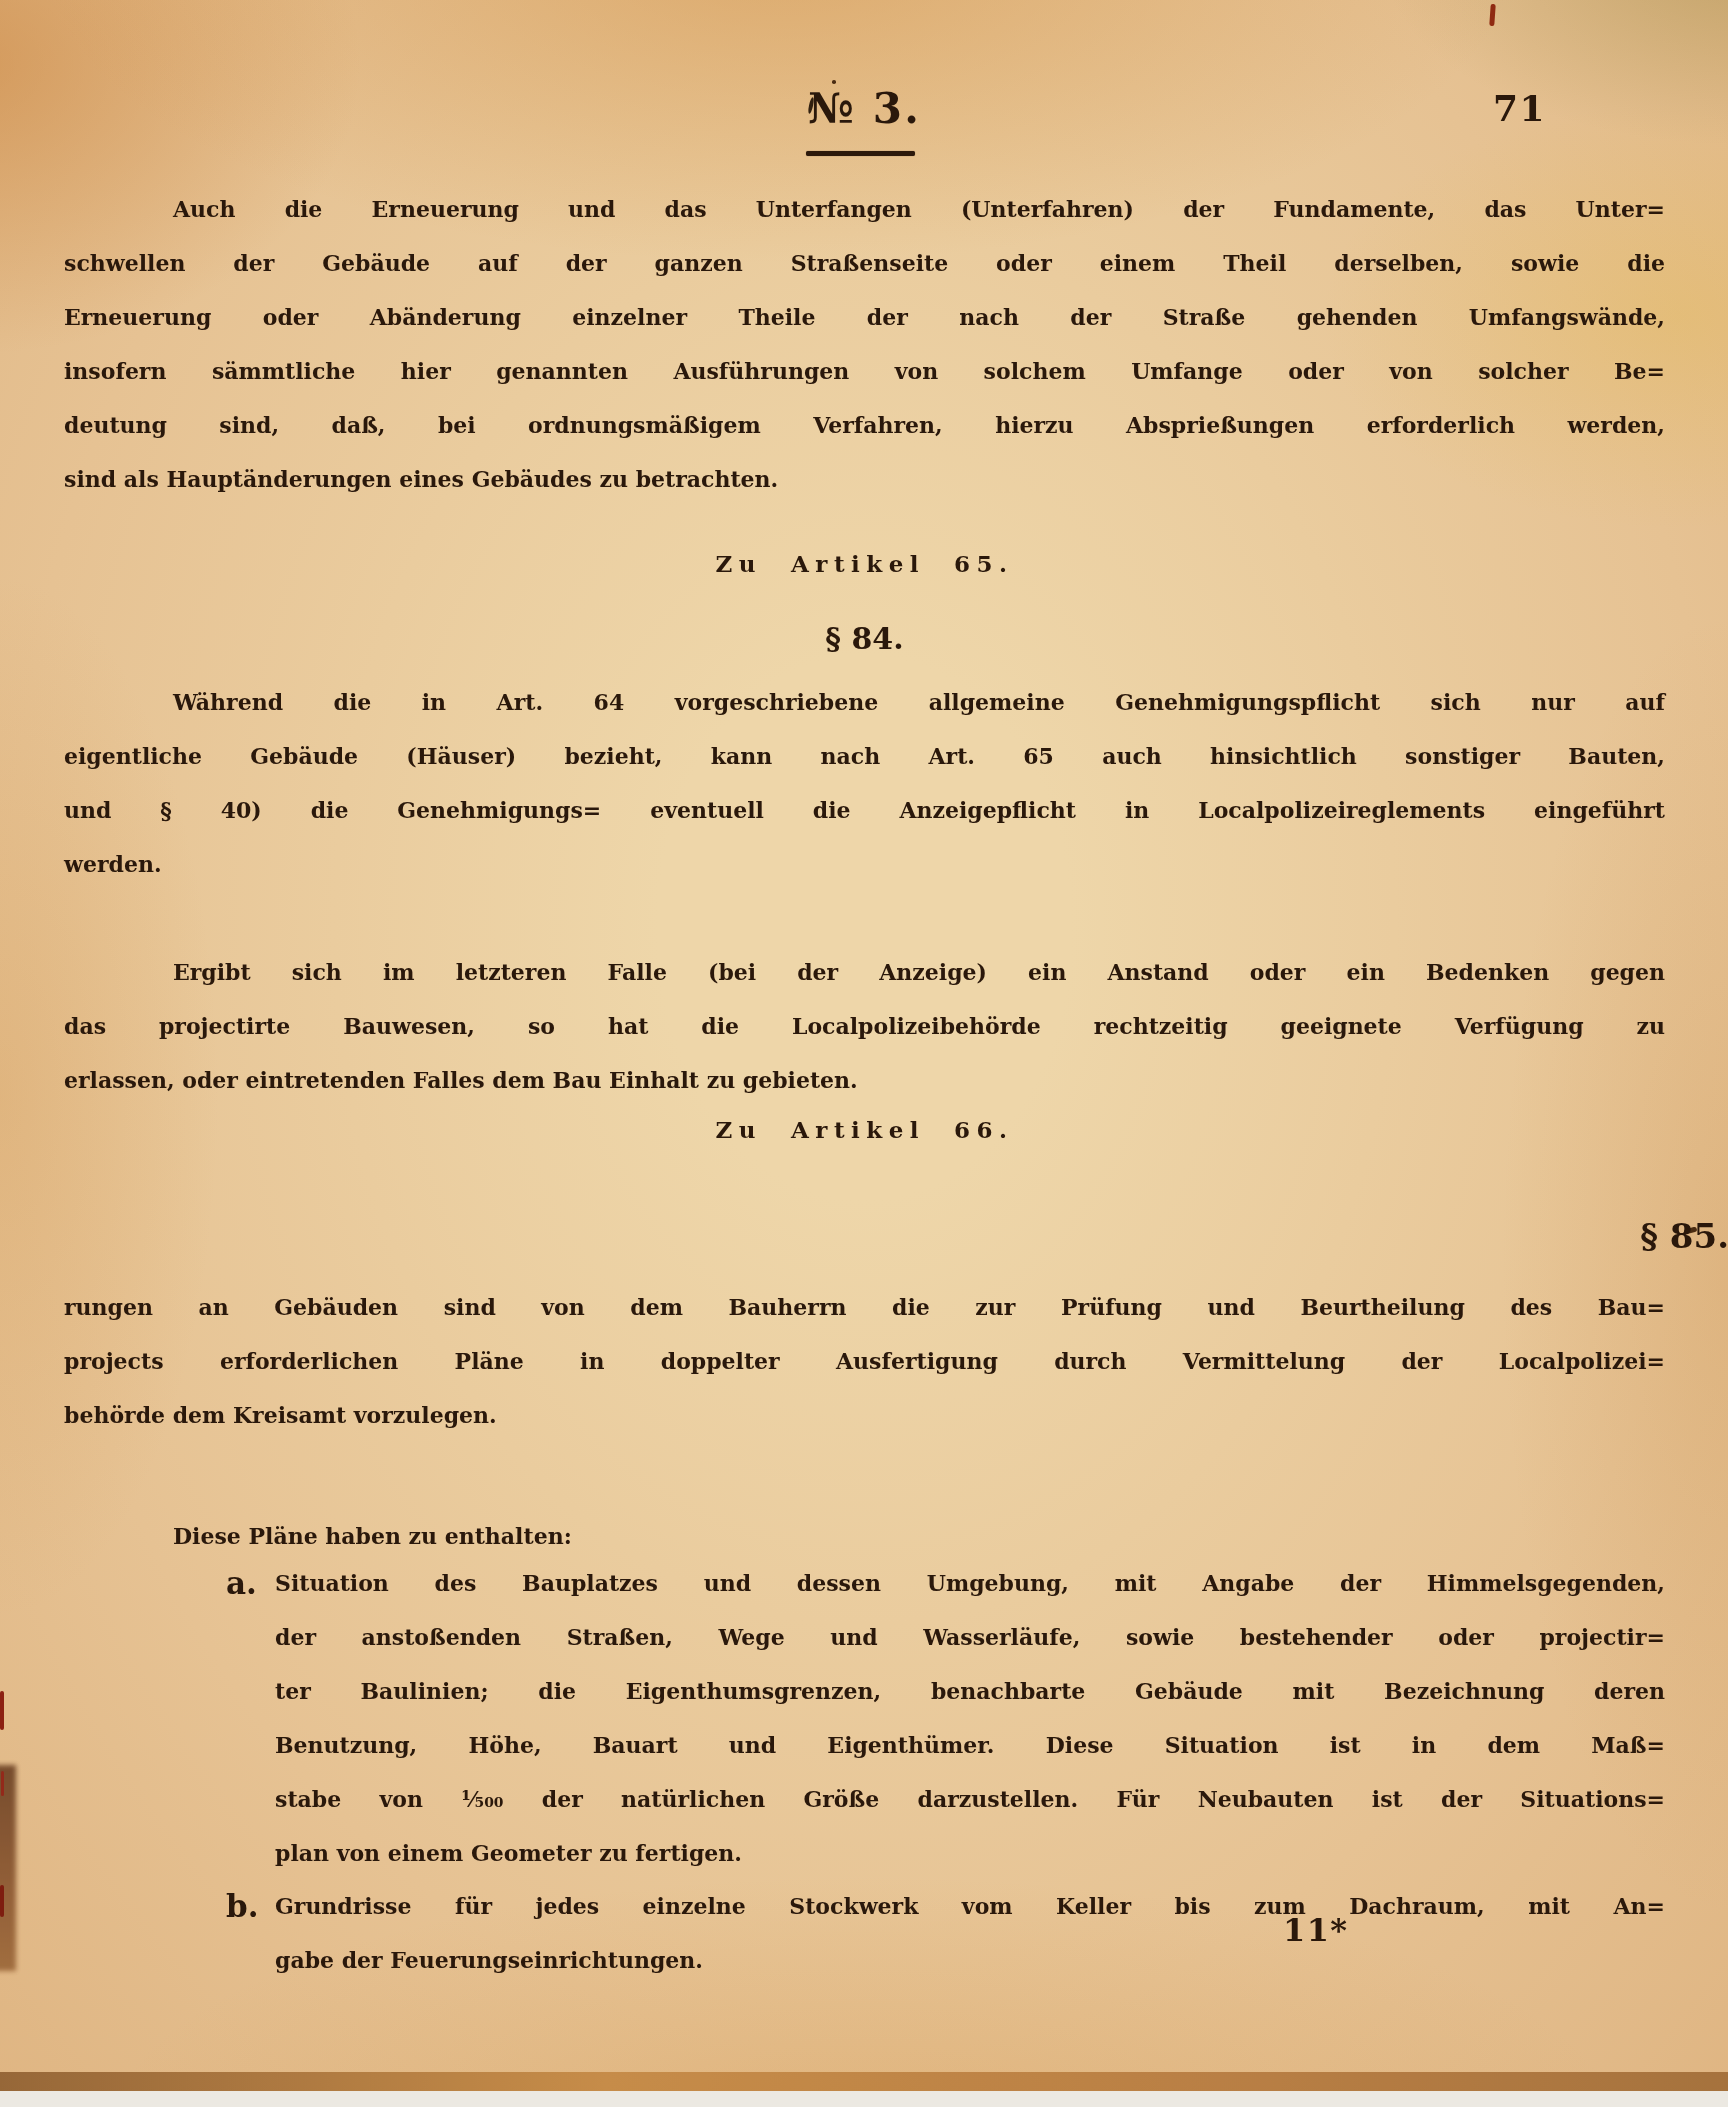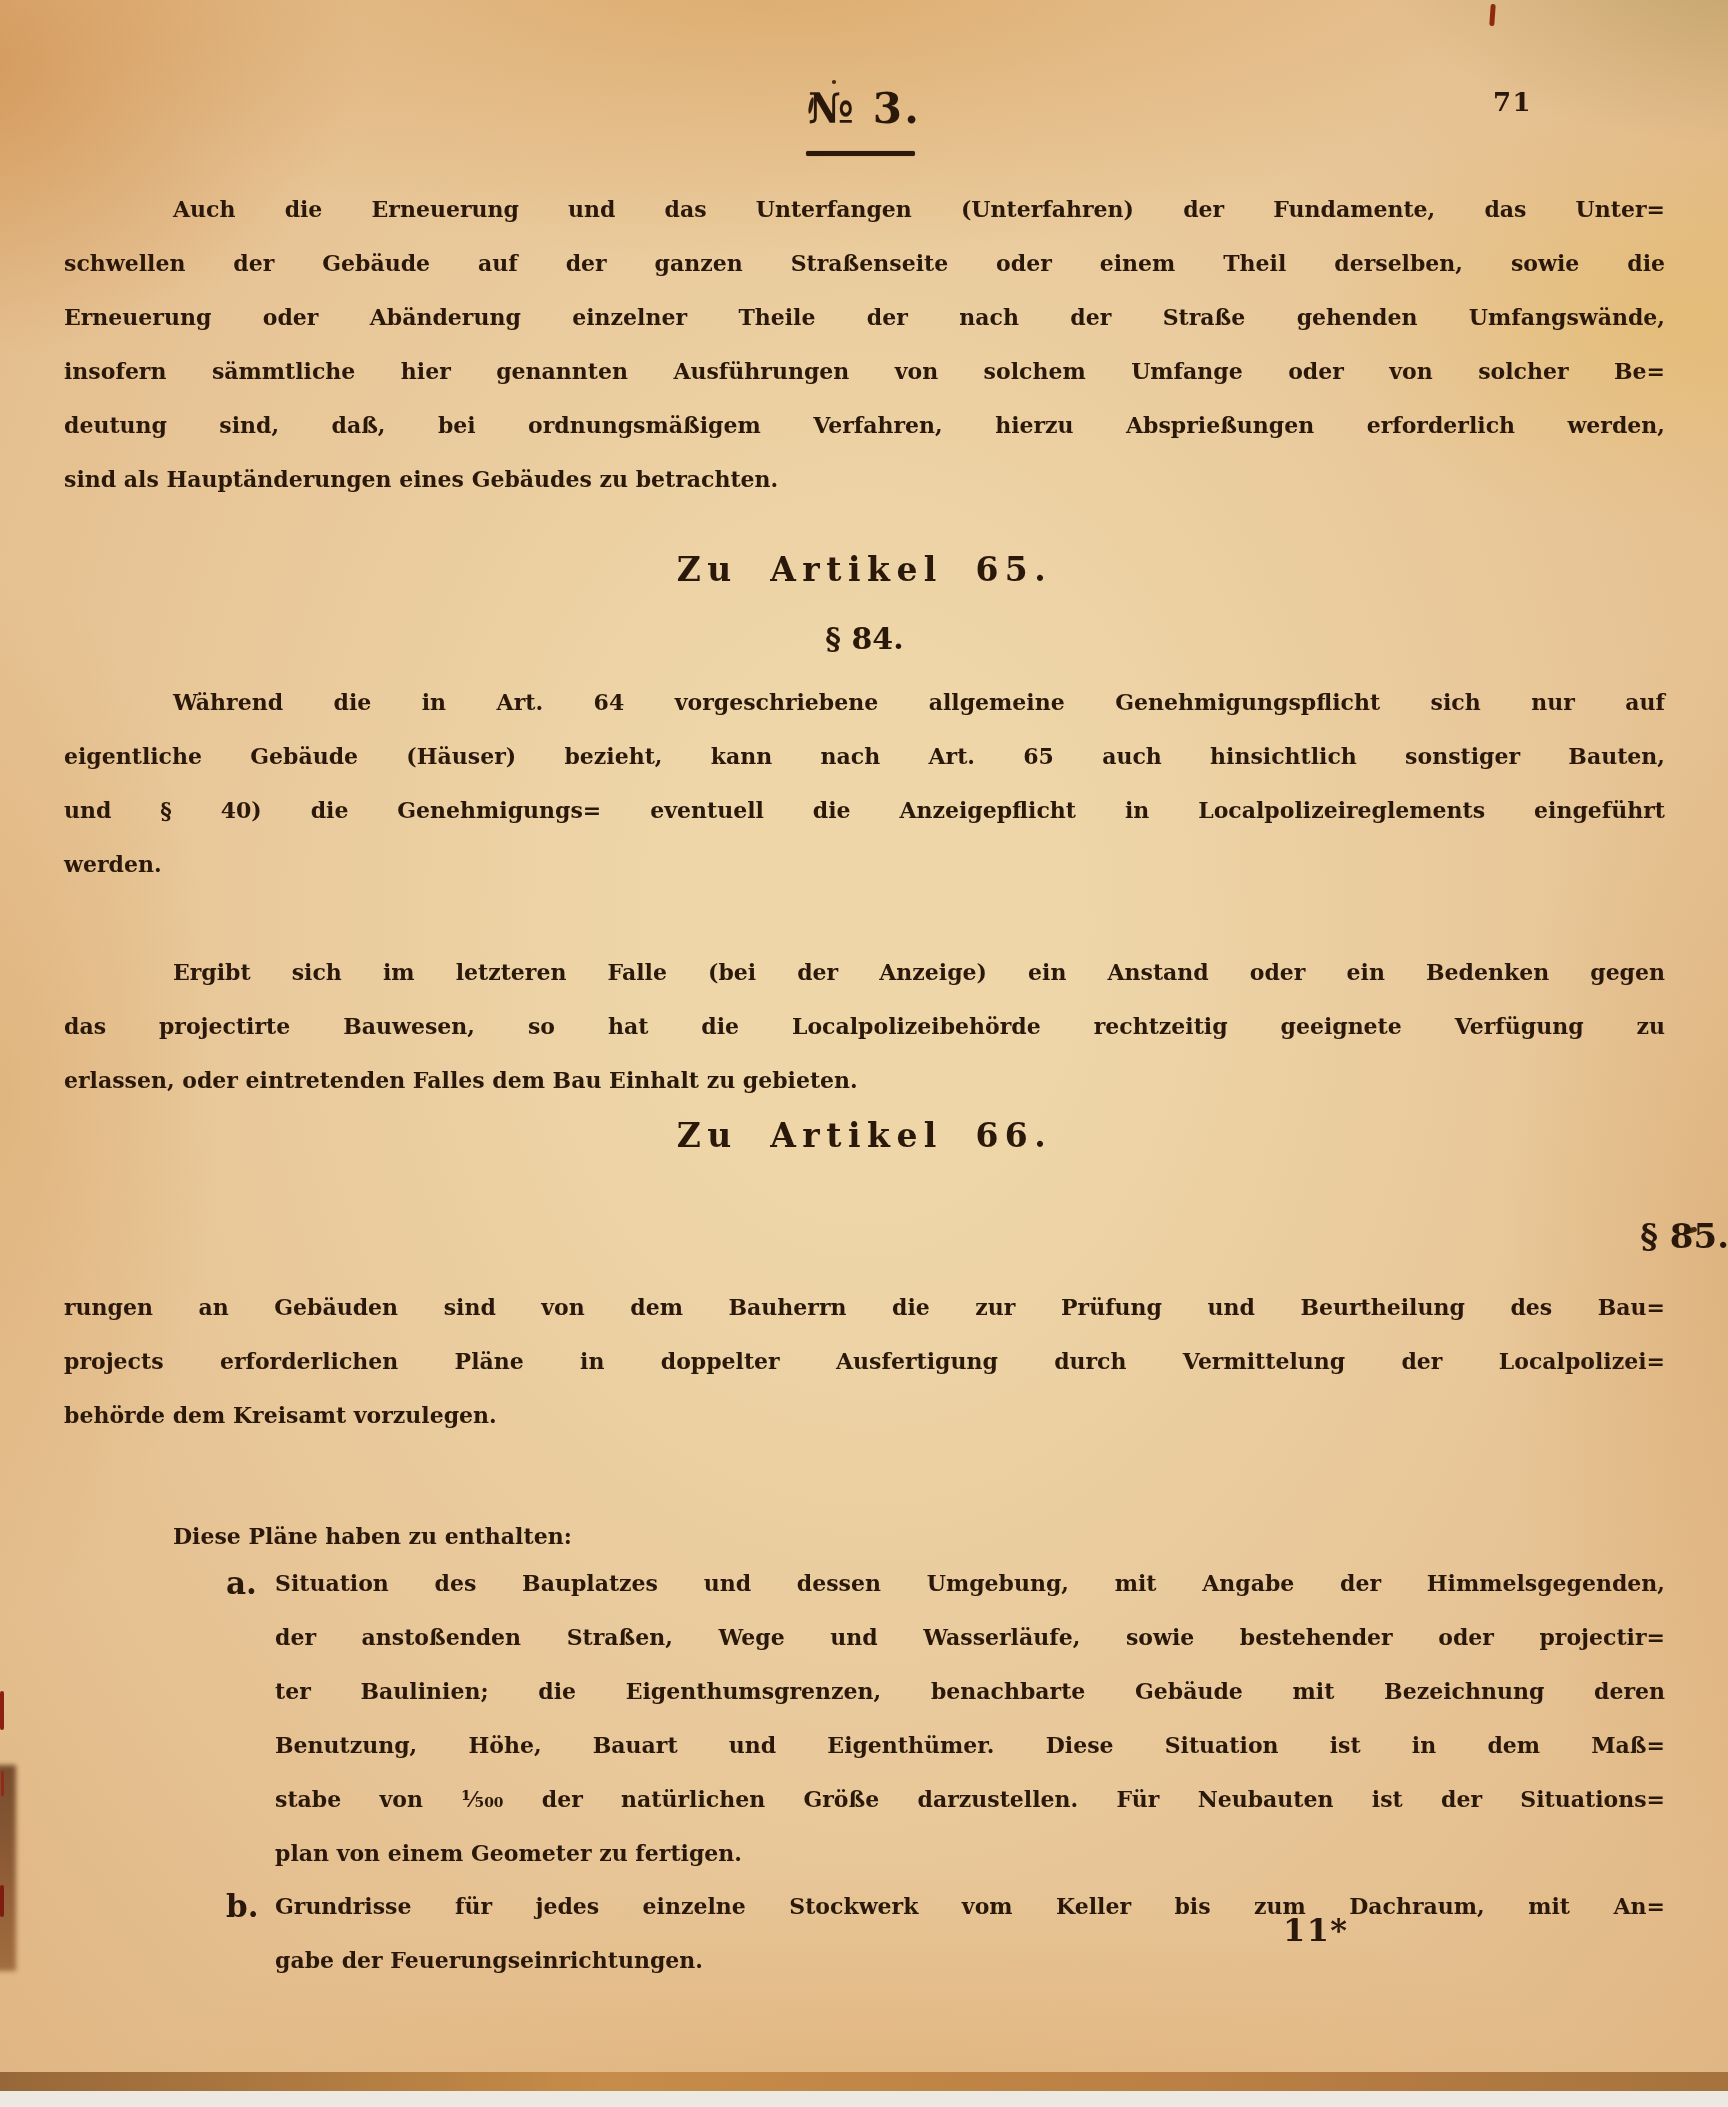--- a/index.html
+++ b/index.html
@@ -24,34 +24,34 @@
     position:absolute;top:84px;left:0;width:100%;
     text-align:center;font-size:42px;font-weight:bold;letter-spacing:2.2px;
   }
   .masthead-rule{
     position:absolute;top:151px;left:806px;width:109px;height:5px;
     background:#2c190b;border-radius:2.2px;
     box-shadow:0 0 0.7px #2c190b;
   }
   .pagenum{
     position:absolute;top:87px;left:1493px;
-    font-size:26px;font-weight:bold;letter-spacing:1.4px;
+    font-size:36px;font-weight:bold;letter-spacing:1.4px;
   }
   .block{position:absolute;left:64px;width:1601px;}
   .line{
     font-size:22px;line-height:54px;height:54px;font-weight:bold;
     text-align:justify;text-align-last:justify;
     white-space:normal;overflow:visible;
   }
   .line.last{text-align-last:left;}
   .line.indent{text-indent:109px;}
   .plain{text-align:left;text-align-last:left;}
   .heading{
     position:absolute;left:0;width:1729px;text-align:center;
-    font-size:33px;font-weight:bold;
+    font-size:23px;font-weight:bold;
   }
   .heading.spread{letter-spacing:6.5px;word-spacing:14.5px;}
   .listitem{position:absolute;}
   .listitem .marker{
     position:absolute;left:162px;top:0;
     font-size:31px;line-height:54px;font-weight:bold;
   }
   .listitem .itemtext{margin-left:211px;width:1390px;}
   .sig{
     position:absolute;top:1911px;left:1283px;

